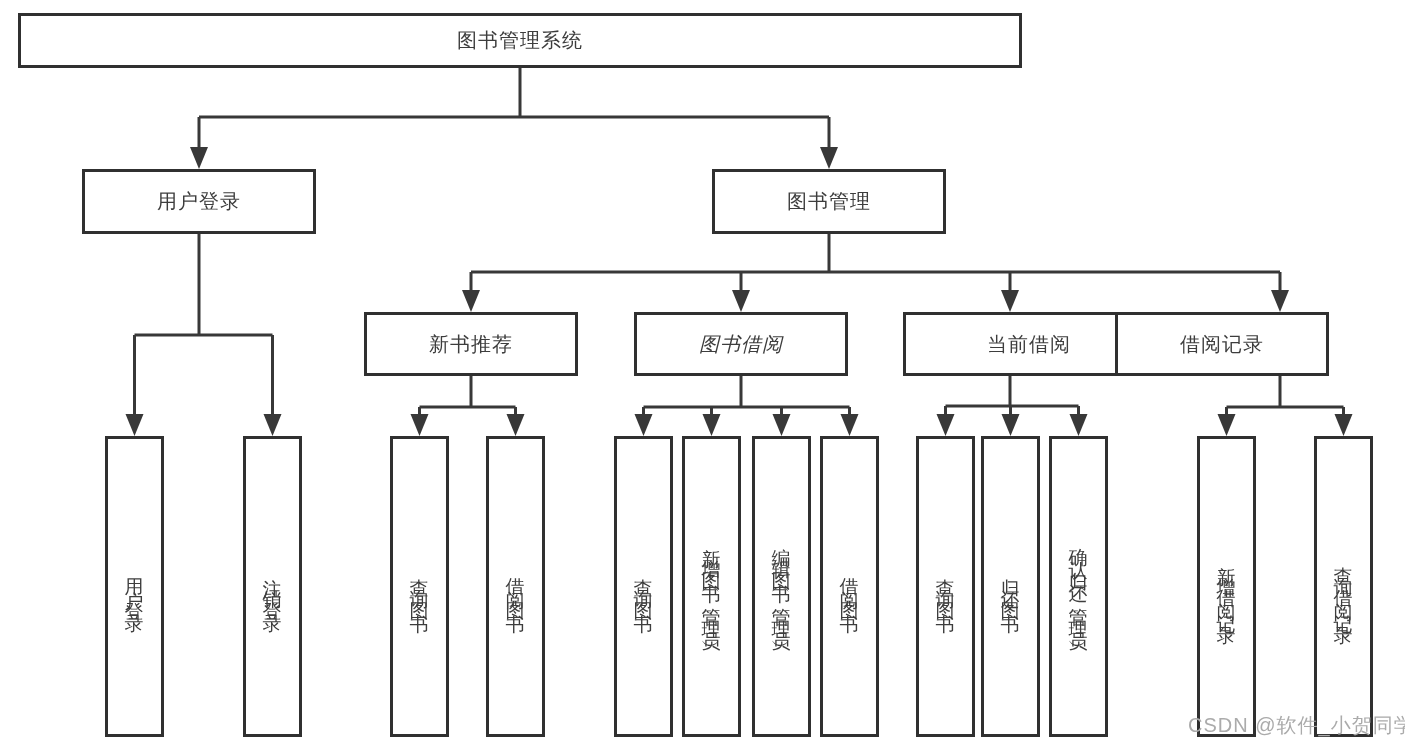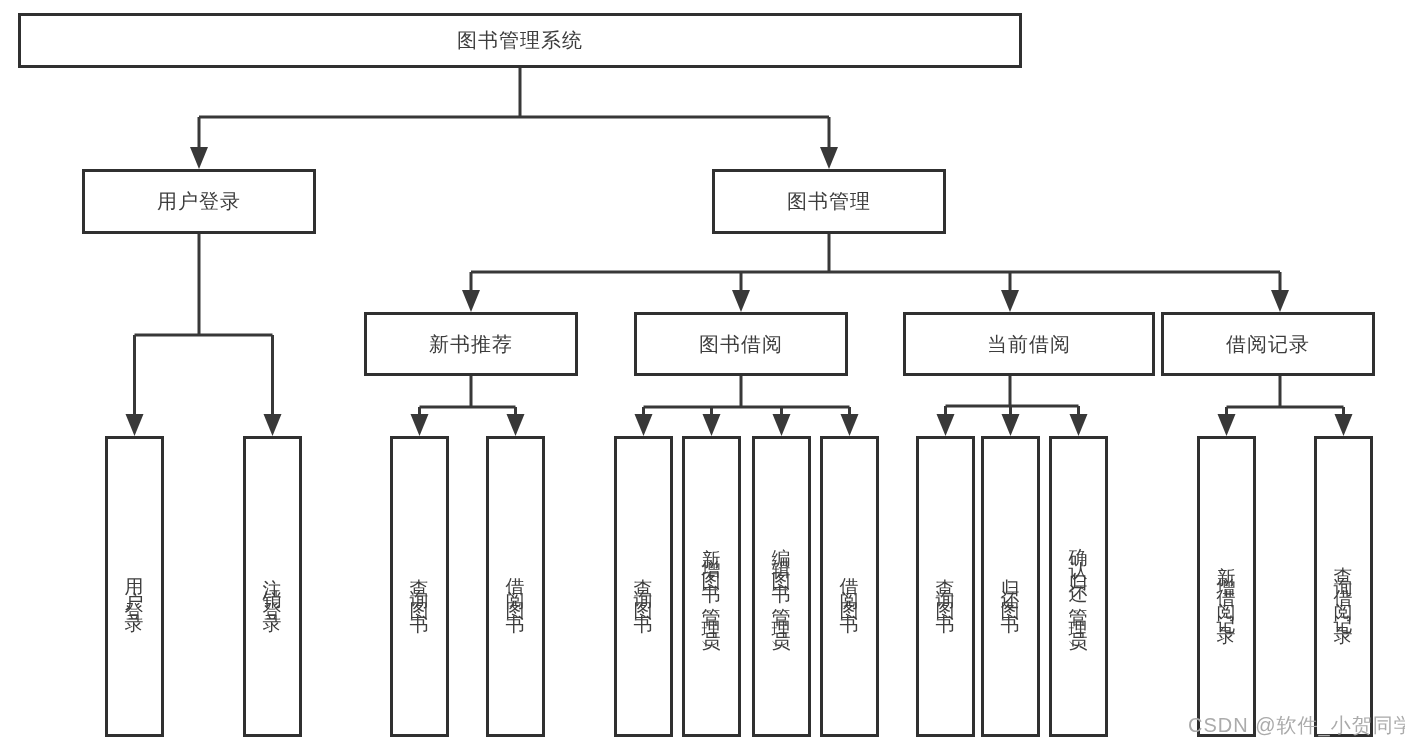--- a/index.html
+++ b/index.html
@@ -111,27 +111,27 @@
   <div class="node" style="left:82px; top:169px; width:234px; height:65px;">
     <span>用户登录</span>
   </div>
   <div class="node" style="left:712px; top:169px; width:234px; height:65px;">
     <span>图书管理</span>
   </div>
 
   <div class="node" style="left:364px; top:312px; width:214px; height:64px;">
     <span>新书推荐</span>
   </div>
-  <div class="node" style="left:634px; top:312px; width:214px; height:64px;">
+  <div class="node" style="left:634px; top:312px; width:214px; height:64px;font-style:italic;">
     <span>图书借阅</span>
   </div>
   <div class="node" style="left:903px; top:312px; width:252px; height:64px;">
     <span>当前借阅</span>
   </div>
-  <div class="node" style="left:1161px; top:312px; width:214px; height:64px;">
+  <div class="node" style="left:1115px; top:312px; width:214px; height:64px;">
     <span>借阅记录</span>
   </div>
 
   <div class="node leaf" style="left:105px;">
     <span>用户登录</span>
   </div>
   <div class="node leaf" style="left:243px;">
     <span>注销登录</span>
   </div>
 

